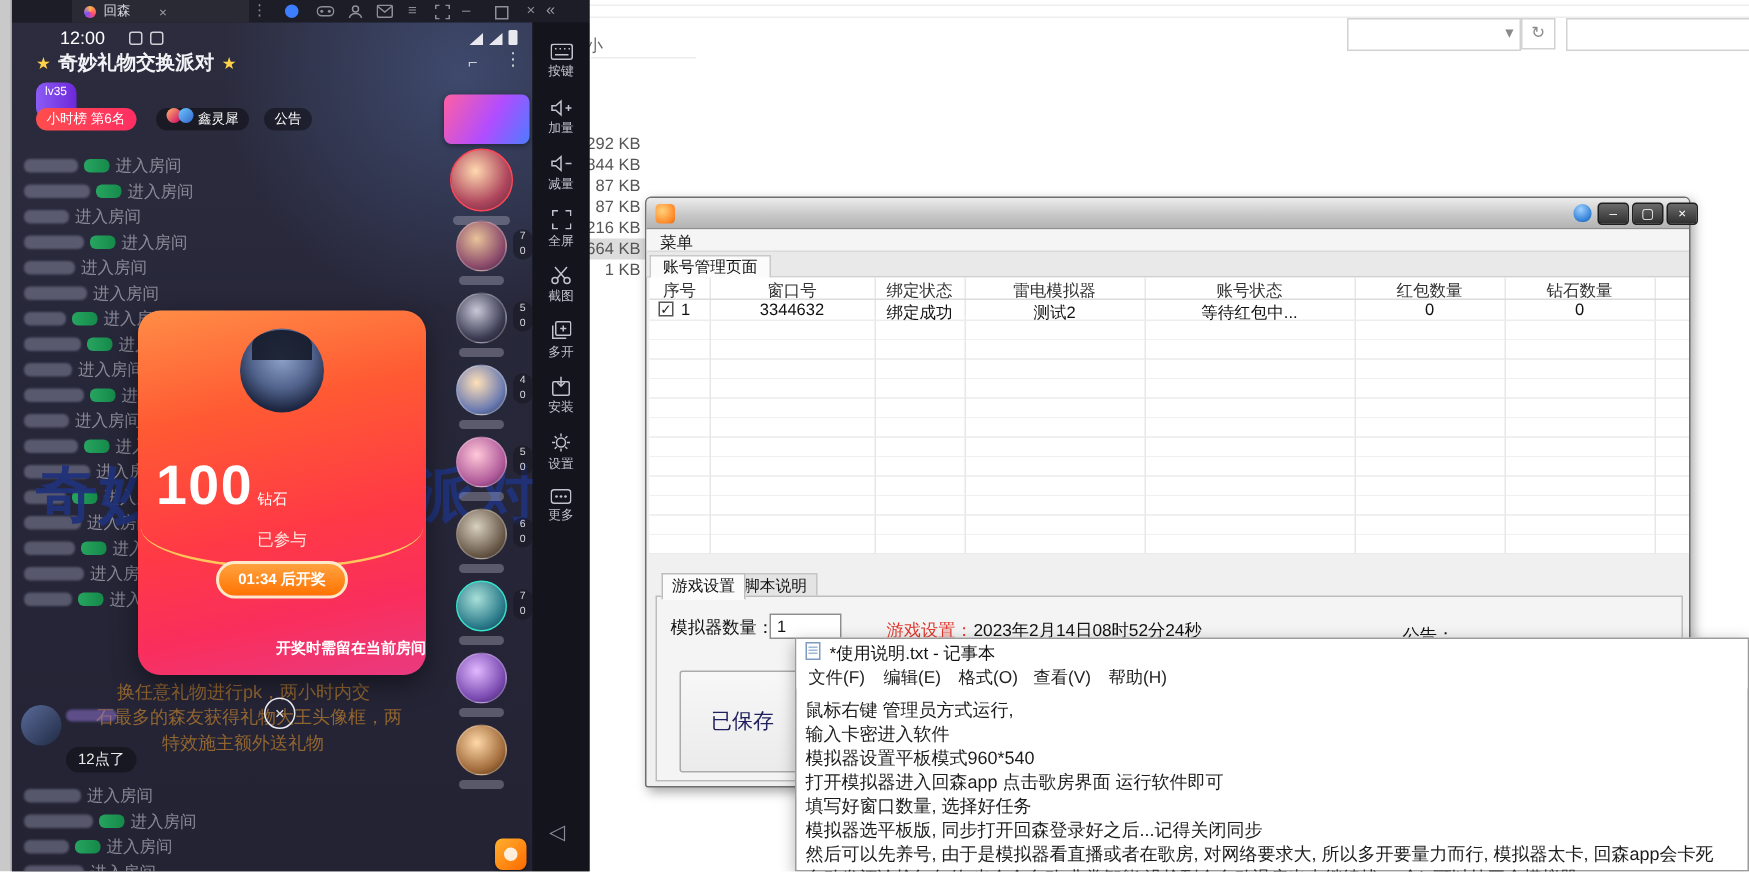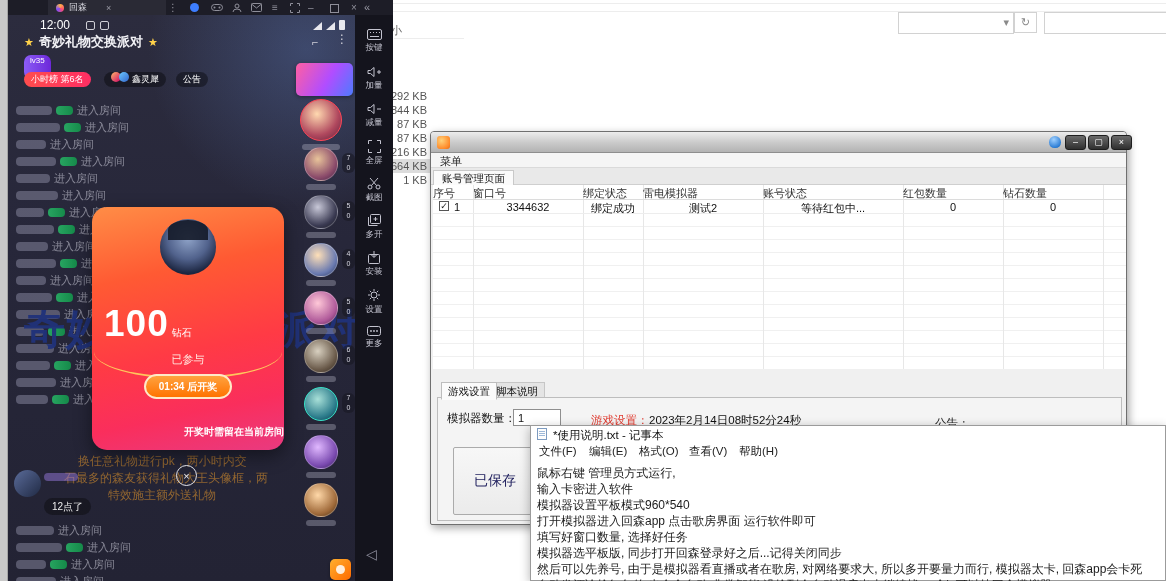--- a/index.html
+++ b/index.html
@@ -101,21 +101,21 @@
        background:radial-gradient(circle at 40% 30%,#9fd0ff,#2f7fd6 70%,#1a5ea8)}
   .wbtn{position:absolute;top:3px;width:21px;height:15px;border-radius:3px;border:1px solid #1e1e1e;box-sizing:border-box;
        background:linear-gradient(180deg,#6a6a6a,#2f2f2f);color:#fff;font-size:9px;text-align:center;line-height:13px}
   .mmenu{position:absolute;left:0;top:21px;width:100%;height:15px;background:#f5f5f5;border-bottom:1px solid #dadada;box-sizing:border-box}
   .mmenu span{position:absolute;left:9px;top:1px;font-size:11px;color:#222}
   .mtabs{position:absolute;left:0;top:36px;width:100%;height:17px;background:#e9e9e9;border-bottom:1px solid #cFcFcF;box-sizing:border-box}
   .mtab{position:absolute;left:2px;top:2px;height:15px;padding:0 8px;background:#fbfbfb;border:1px solid #c9c9c9;border-bottom:none;
         font-size:10.5px;line-height:15px;color:#111}
   .tablewrap{position:absolute;left:2px;top:53px;width:693px;height:184px;background:#fff;border-bottom:1px solid #d5d5d5;box-sizing:border-box}
   .thead{position:absolute;left:0;top:0;width:100%;height:15px;border-bottom:1px solid #dcdcdc;box-sizing:border-box}
-  .th{position:absolute;top:1px;font-size:11px;color:#333;text-align:left}
+  .th{position:absolute;top:1px;font-size:11px;color:#333;text-align:center}
   .vline{position:absolute;top:0;width:1px;height:184px;background:#e7e7e7}
   .gridlines{position:absolute;left:0;top:29px;width:100%;height:155px;
        background:repeating-linear-gradient(180deg,#ffffff 0 12px,#f0f0f0 12px 13px)}
   .trow{position:absolute;left:0;top:15px;width:100%;height:14px;border-bottom:1px solid #ededed;box-sizing:border-box}
   .td{position:absolute;top:1px;font-size:11px;color:#111;text-align:center}
   .cbx{position:absolute;left:6px;top:1px;width:10px;height:10px;border:1px solid #555;box-sizing:border-box;
        font-size:9px;line-height:9px;text-align:center;color:#222;background:#fff}
   .stab{position:absolute;top:250px;height:16px;padding:0 6px;font-size:10.5px;line-height:16px;color:#111}
   .stab.on{background:#fbfbfb;border:1px solid #bdbdbd;border-bottom:1px solid #fbfbfb;z-index:2}
   .stab.off{background:#e4e4e4;border:1px solid #c6c6c6}

